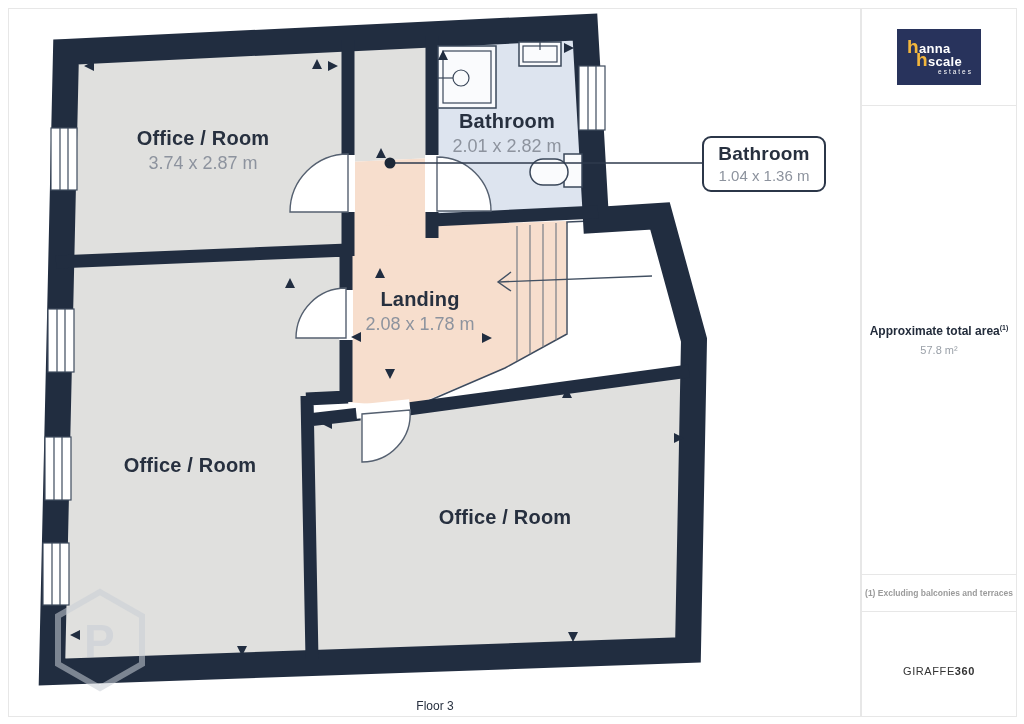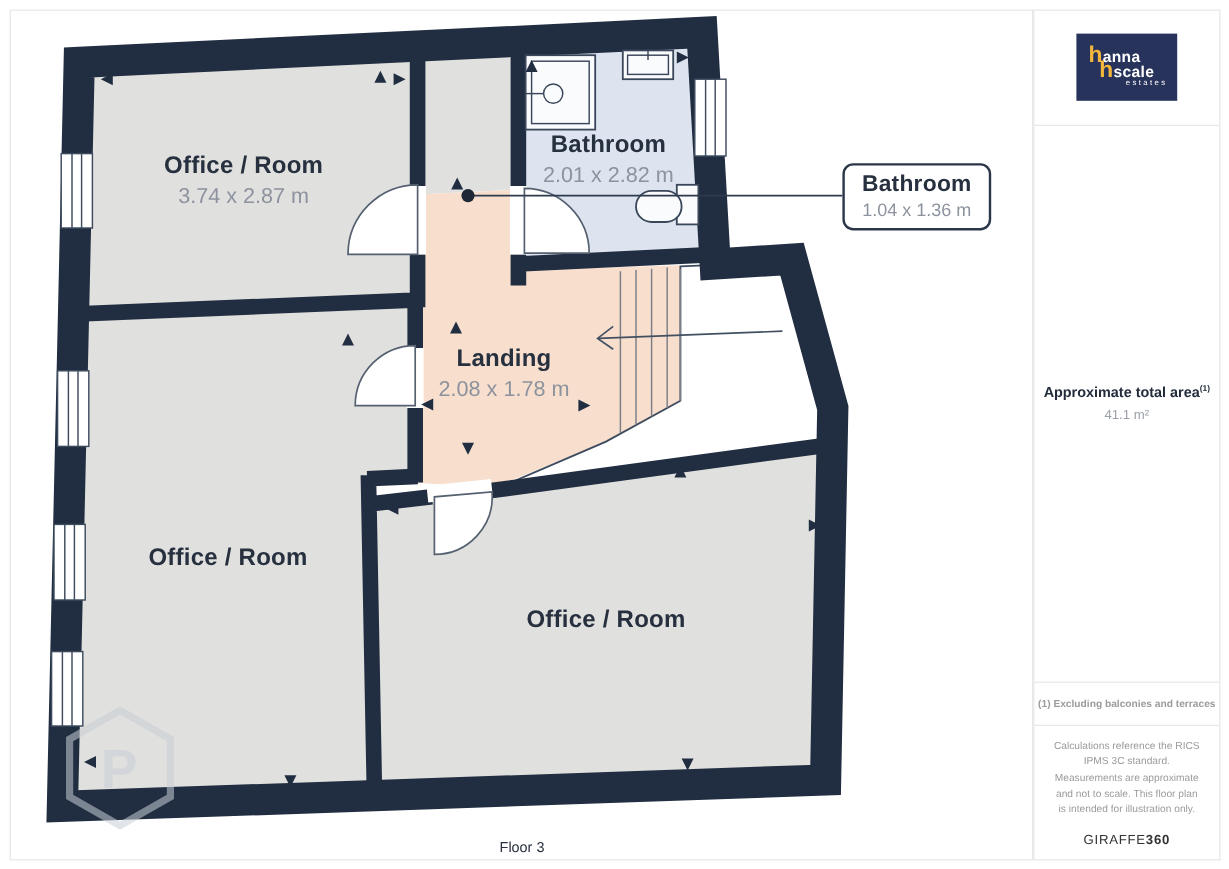--- a/index.html
+++ b/index.html
@@ -212,23 +212,22 @@
           <span class="logo-h">h</span>
             <span>scale</span>
         </div>
         <div class="logo-tag">estates</div>
       </div>
     </div>
     <div class="sb-cell sb-area">
       <div class="area-title">
         <span>Approximate total area</span><sup>(1)</sup>
       </div>
-      <div class="area-value">41.1 m²</div>
+      <div class="area-value">57.8 m²</div>
     </div>
     <div class="sb-cell sb-footnote">(1) Excluding balconies and terraces</div>
     <div class="sb-cell sb-disclaimer">
-      <p class="disc-text">Calculations reference the RICS IPMS 3C standard. Measurements are approximate and not to scale. This floor plan is intended for illustration only.</p>
       <div class="brand">
         <span>GIRAFFE</span><b>360</b>
       </div>
     </div>
   </aside>
 </div>
 
 </body></html>

